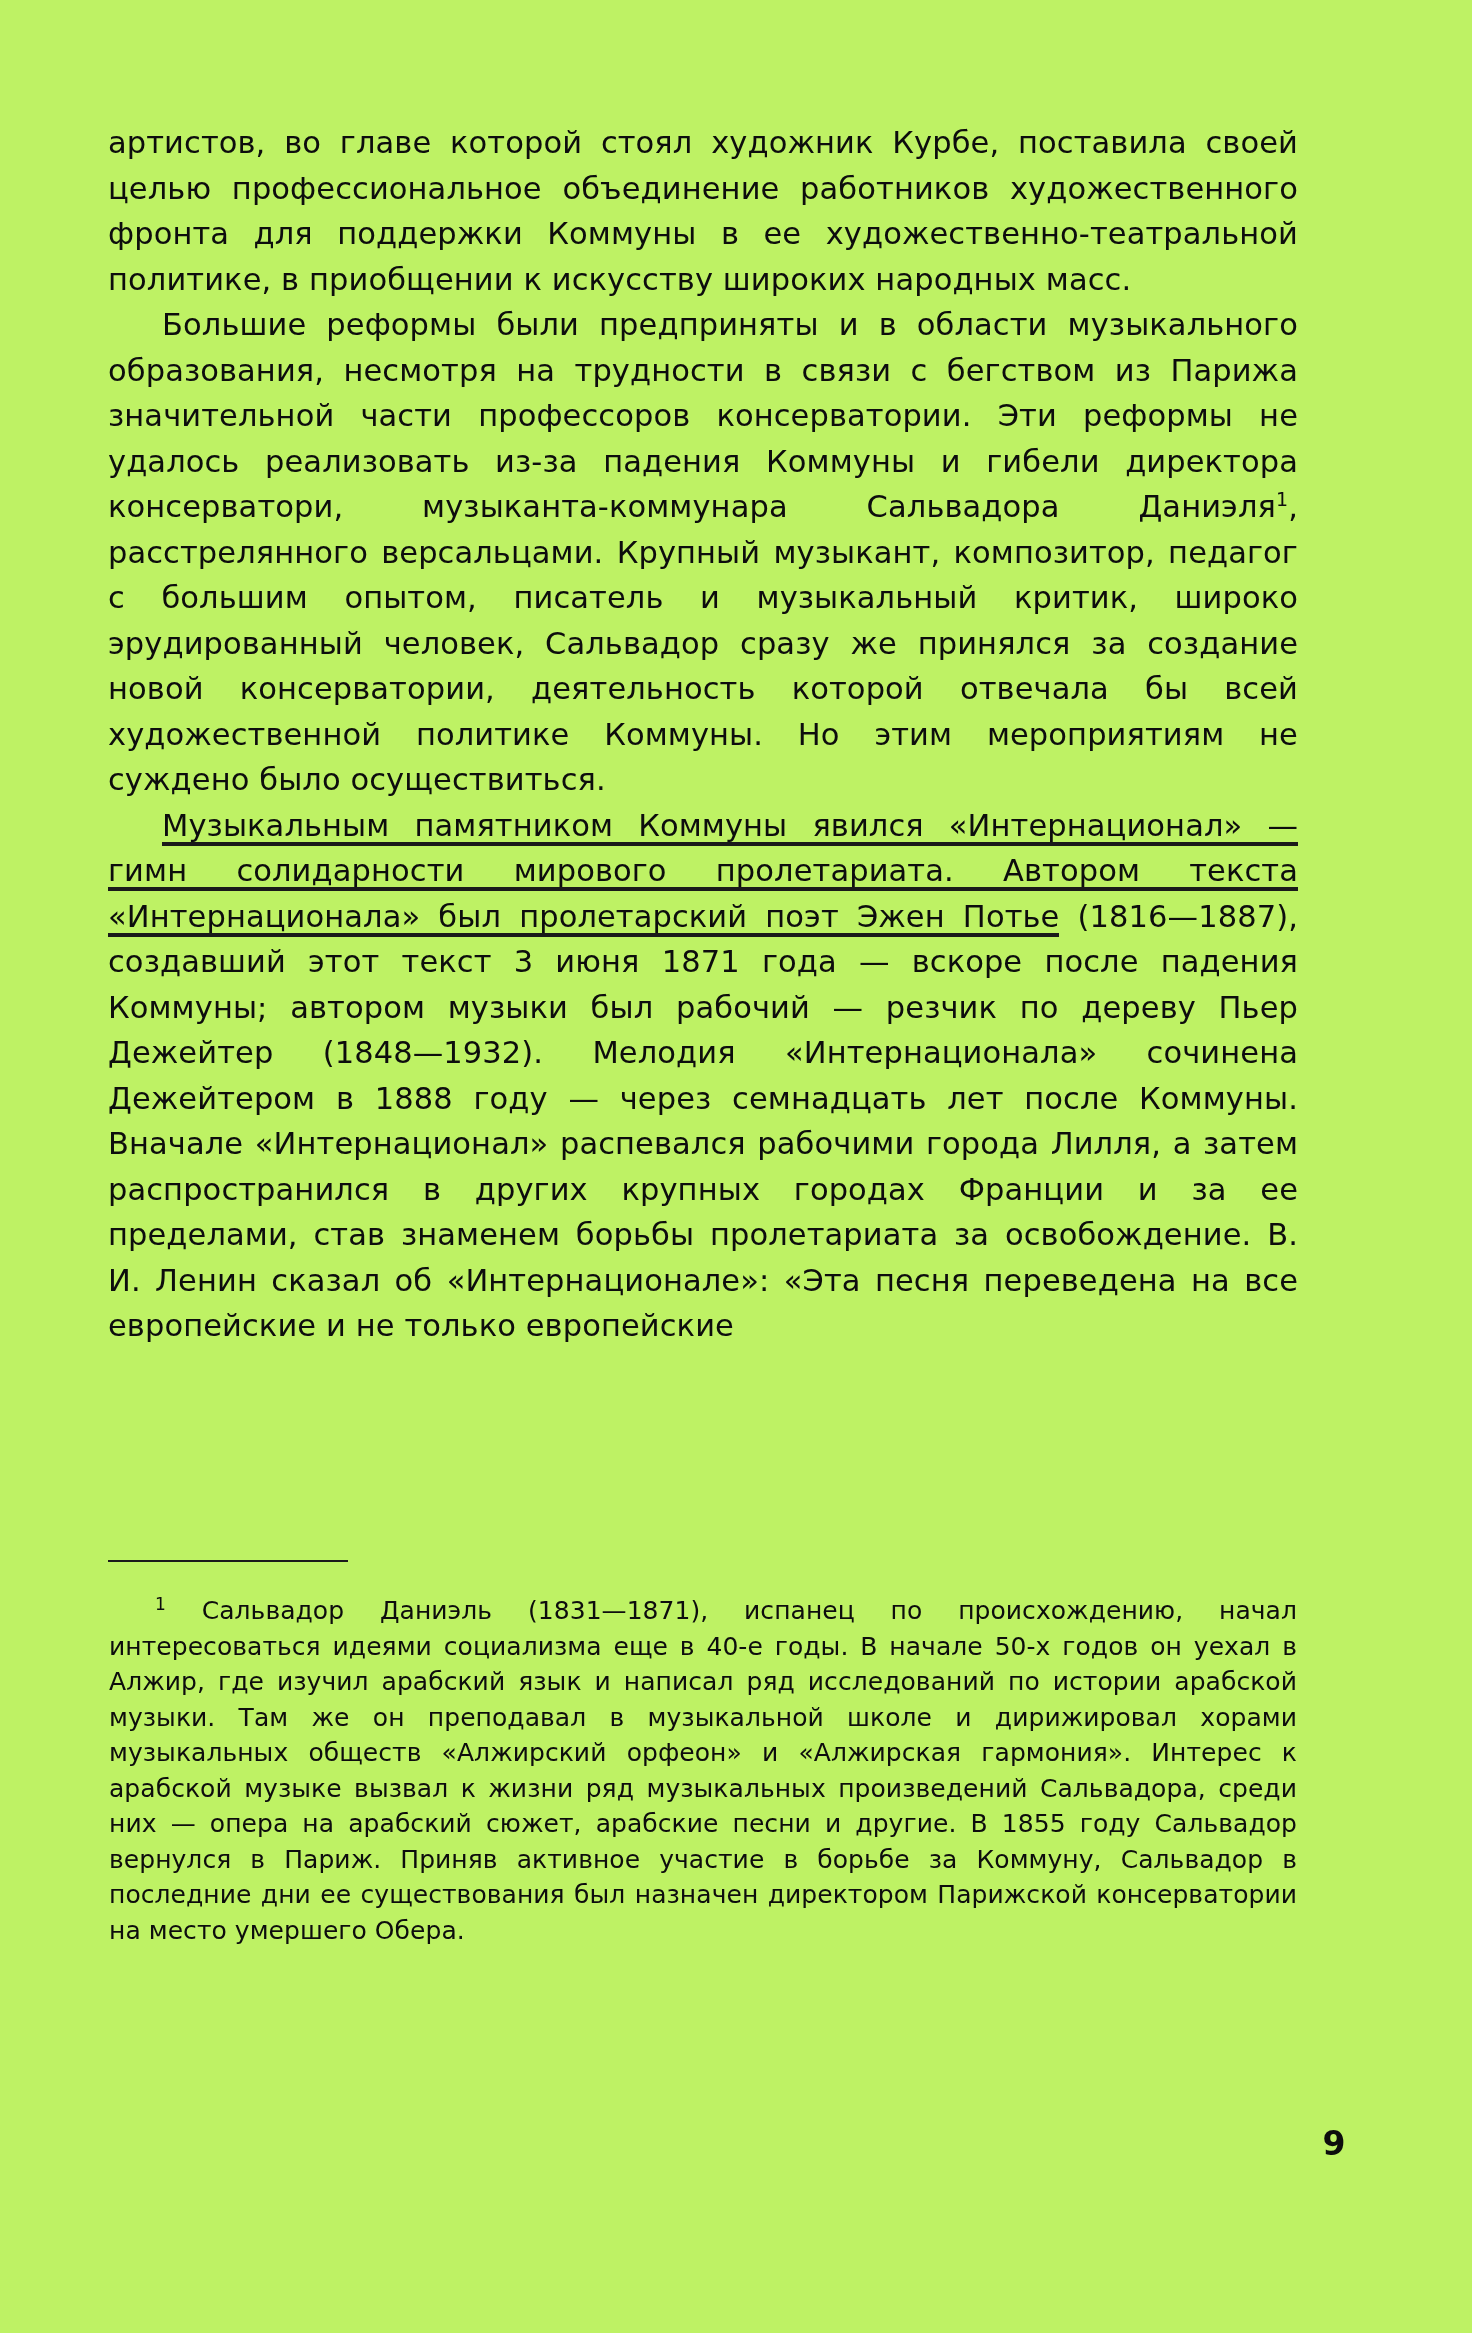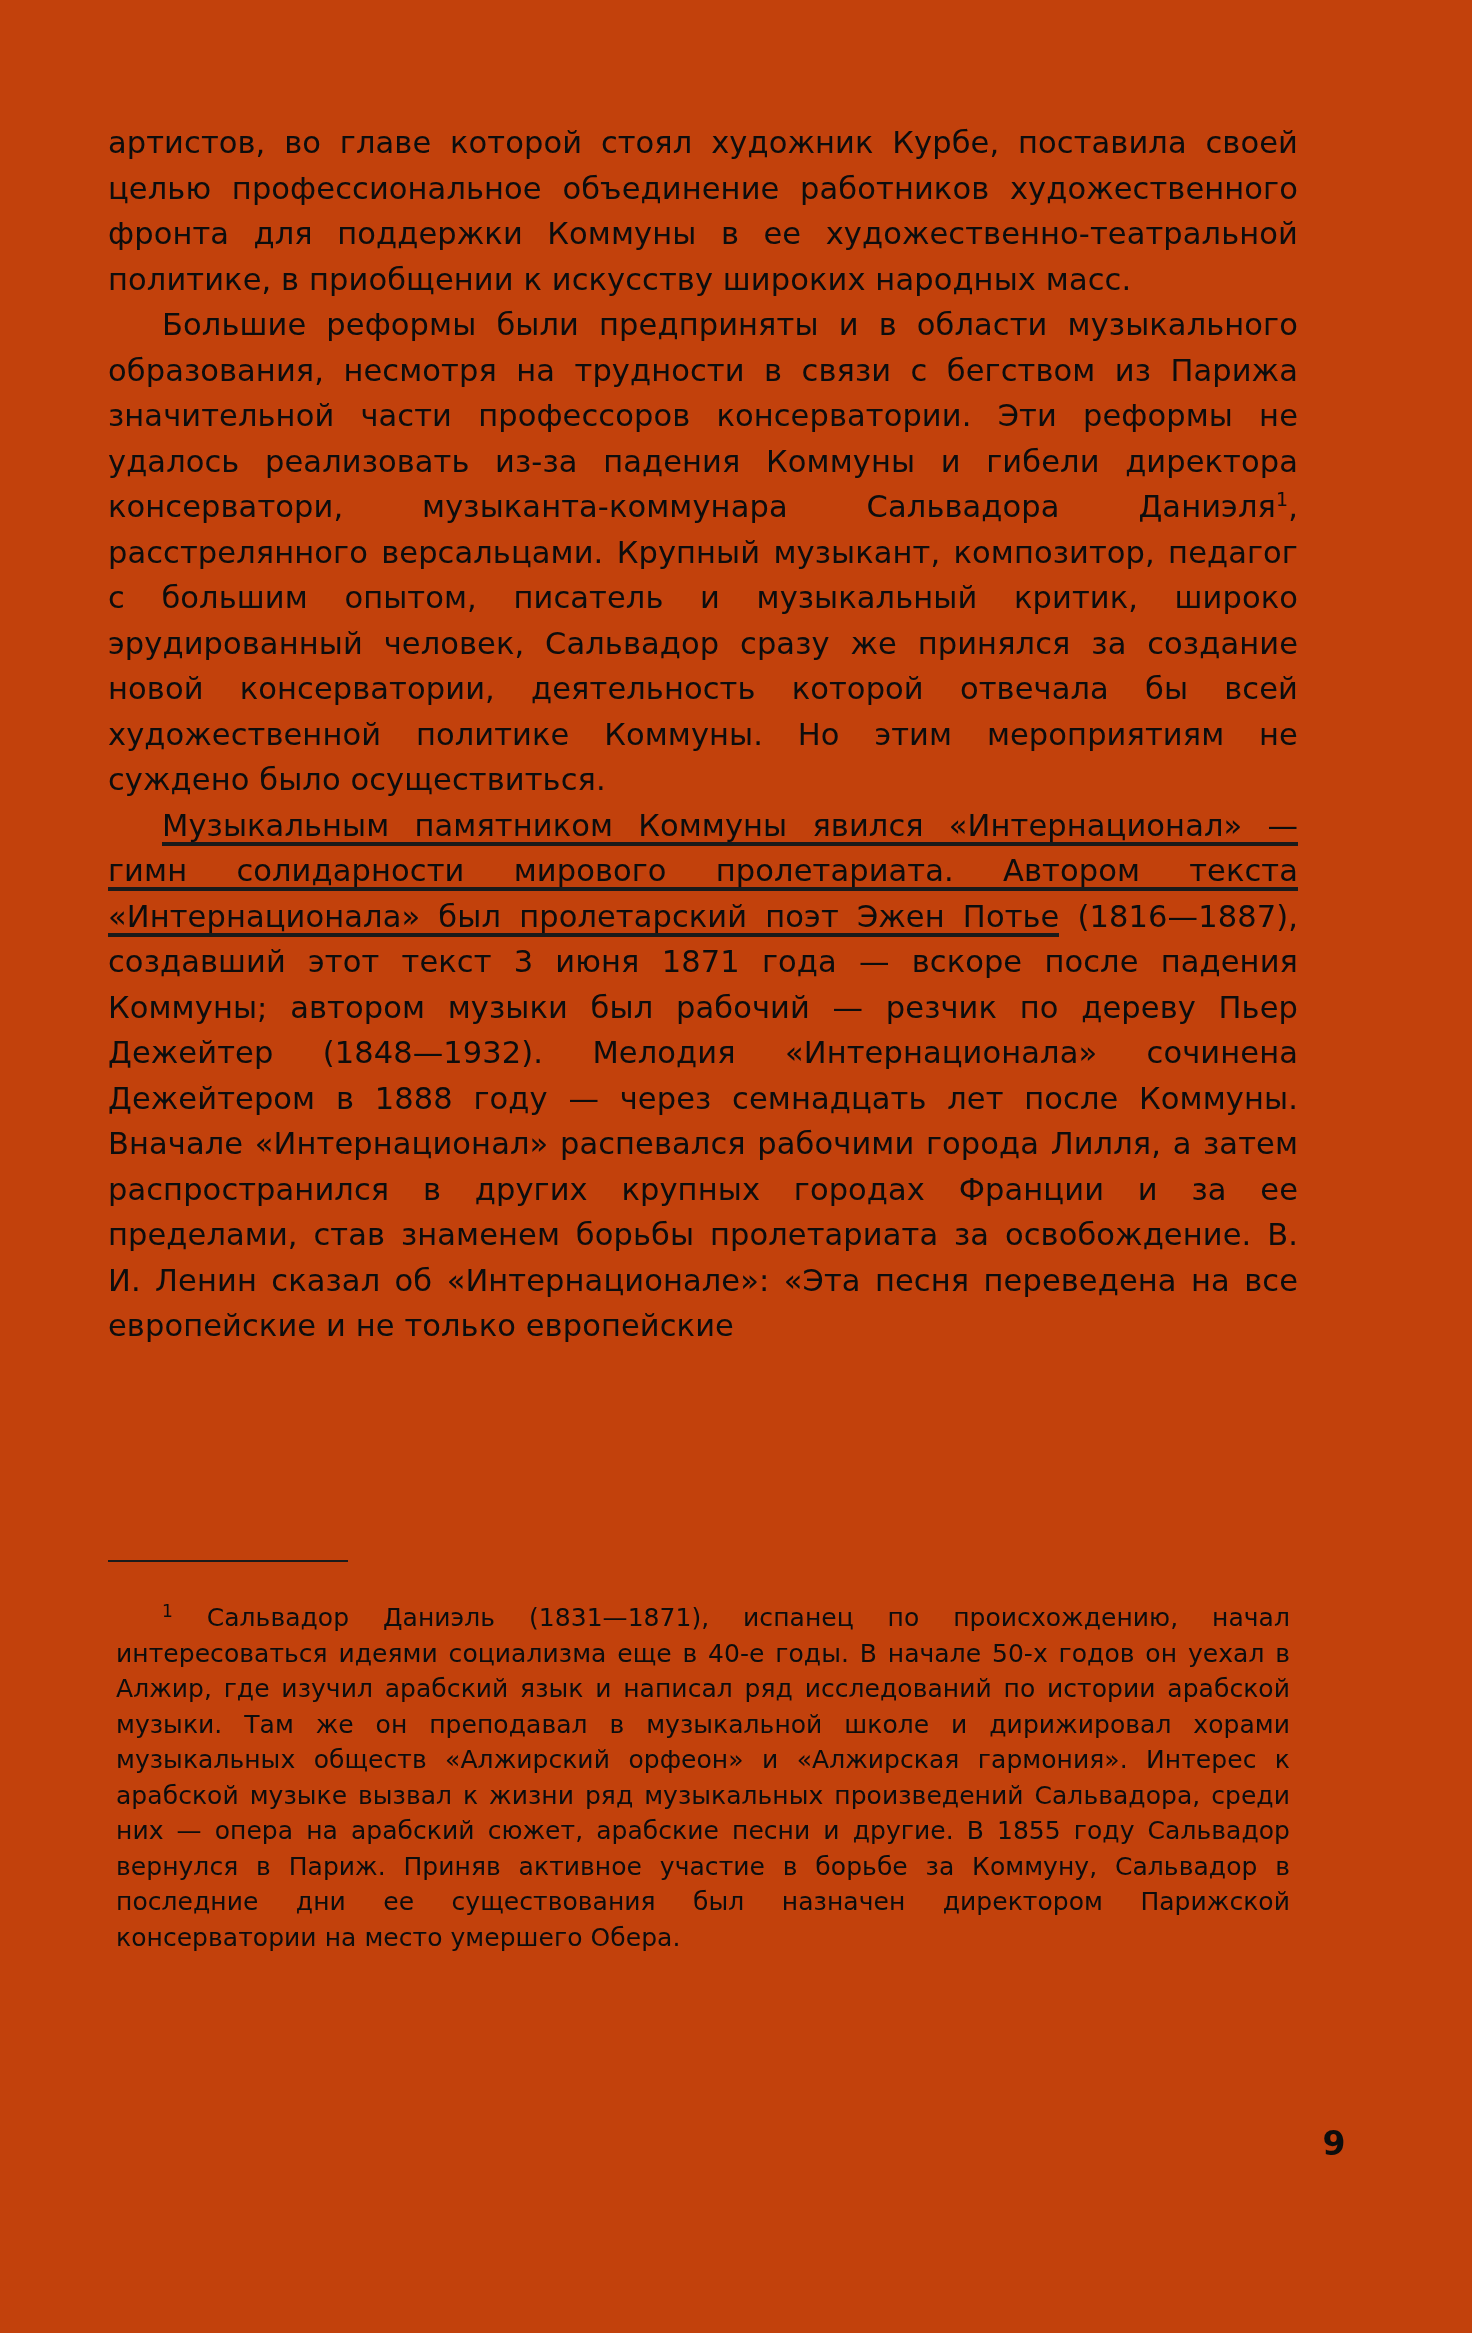--- a/index.html
+++ b/index.html
@@ -13,21 +13,21 @@
     position: relative;
     font-family: "DejaVu Sans", sans-serif;
     color: #0d0d0d;
     overflow: hidden;
   }
   .page {
     position: absolute;
     left: 0; top: 0;
     width: 1472px;
     height: 2333px;
-    background: #c2410c;
+    background: #bef264;
   }
   .content {
     position: absolute;
     left: 108px;
     top: 120px;
     width: 1190px;
   }
   .body-text {
     font-size: 30.5px;
     line-height: 45.5px;
@@ -66,21 +66,21 @@
     position: absolute;
     left: 108px;
     top: 1592px;
     width: 1190px;
     font-size: 25px;
     line-height: 35.5px;
     text-align: justify;
     letter-spacing: 0.05px;
   }
   .footnote p {
-    margin: 8px;
+    margin: 1px;
     text-indent: 46px;
   }
   .footnote sup.fn {
     font-size: 17px;
   }
   .page-number {
     position: absolute;
     right: 126px;
     bottom: 170px;
     font-size: 33px;

